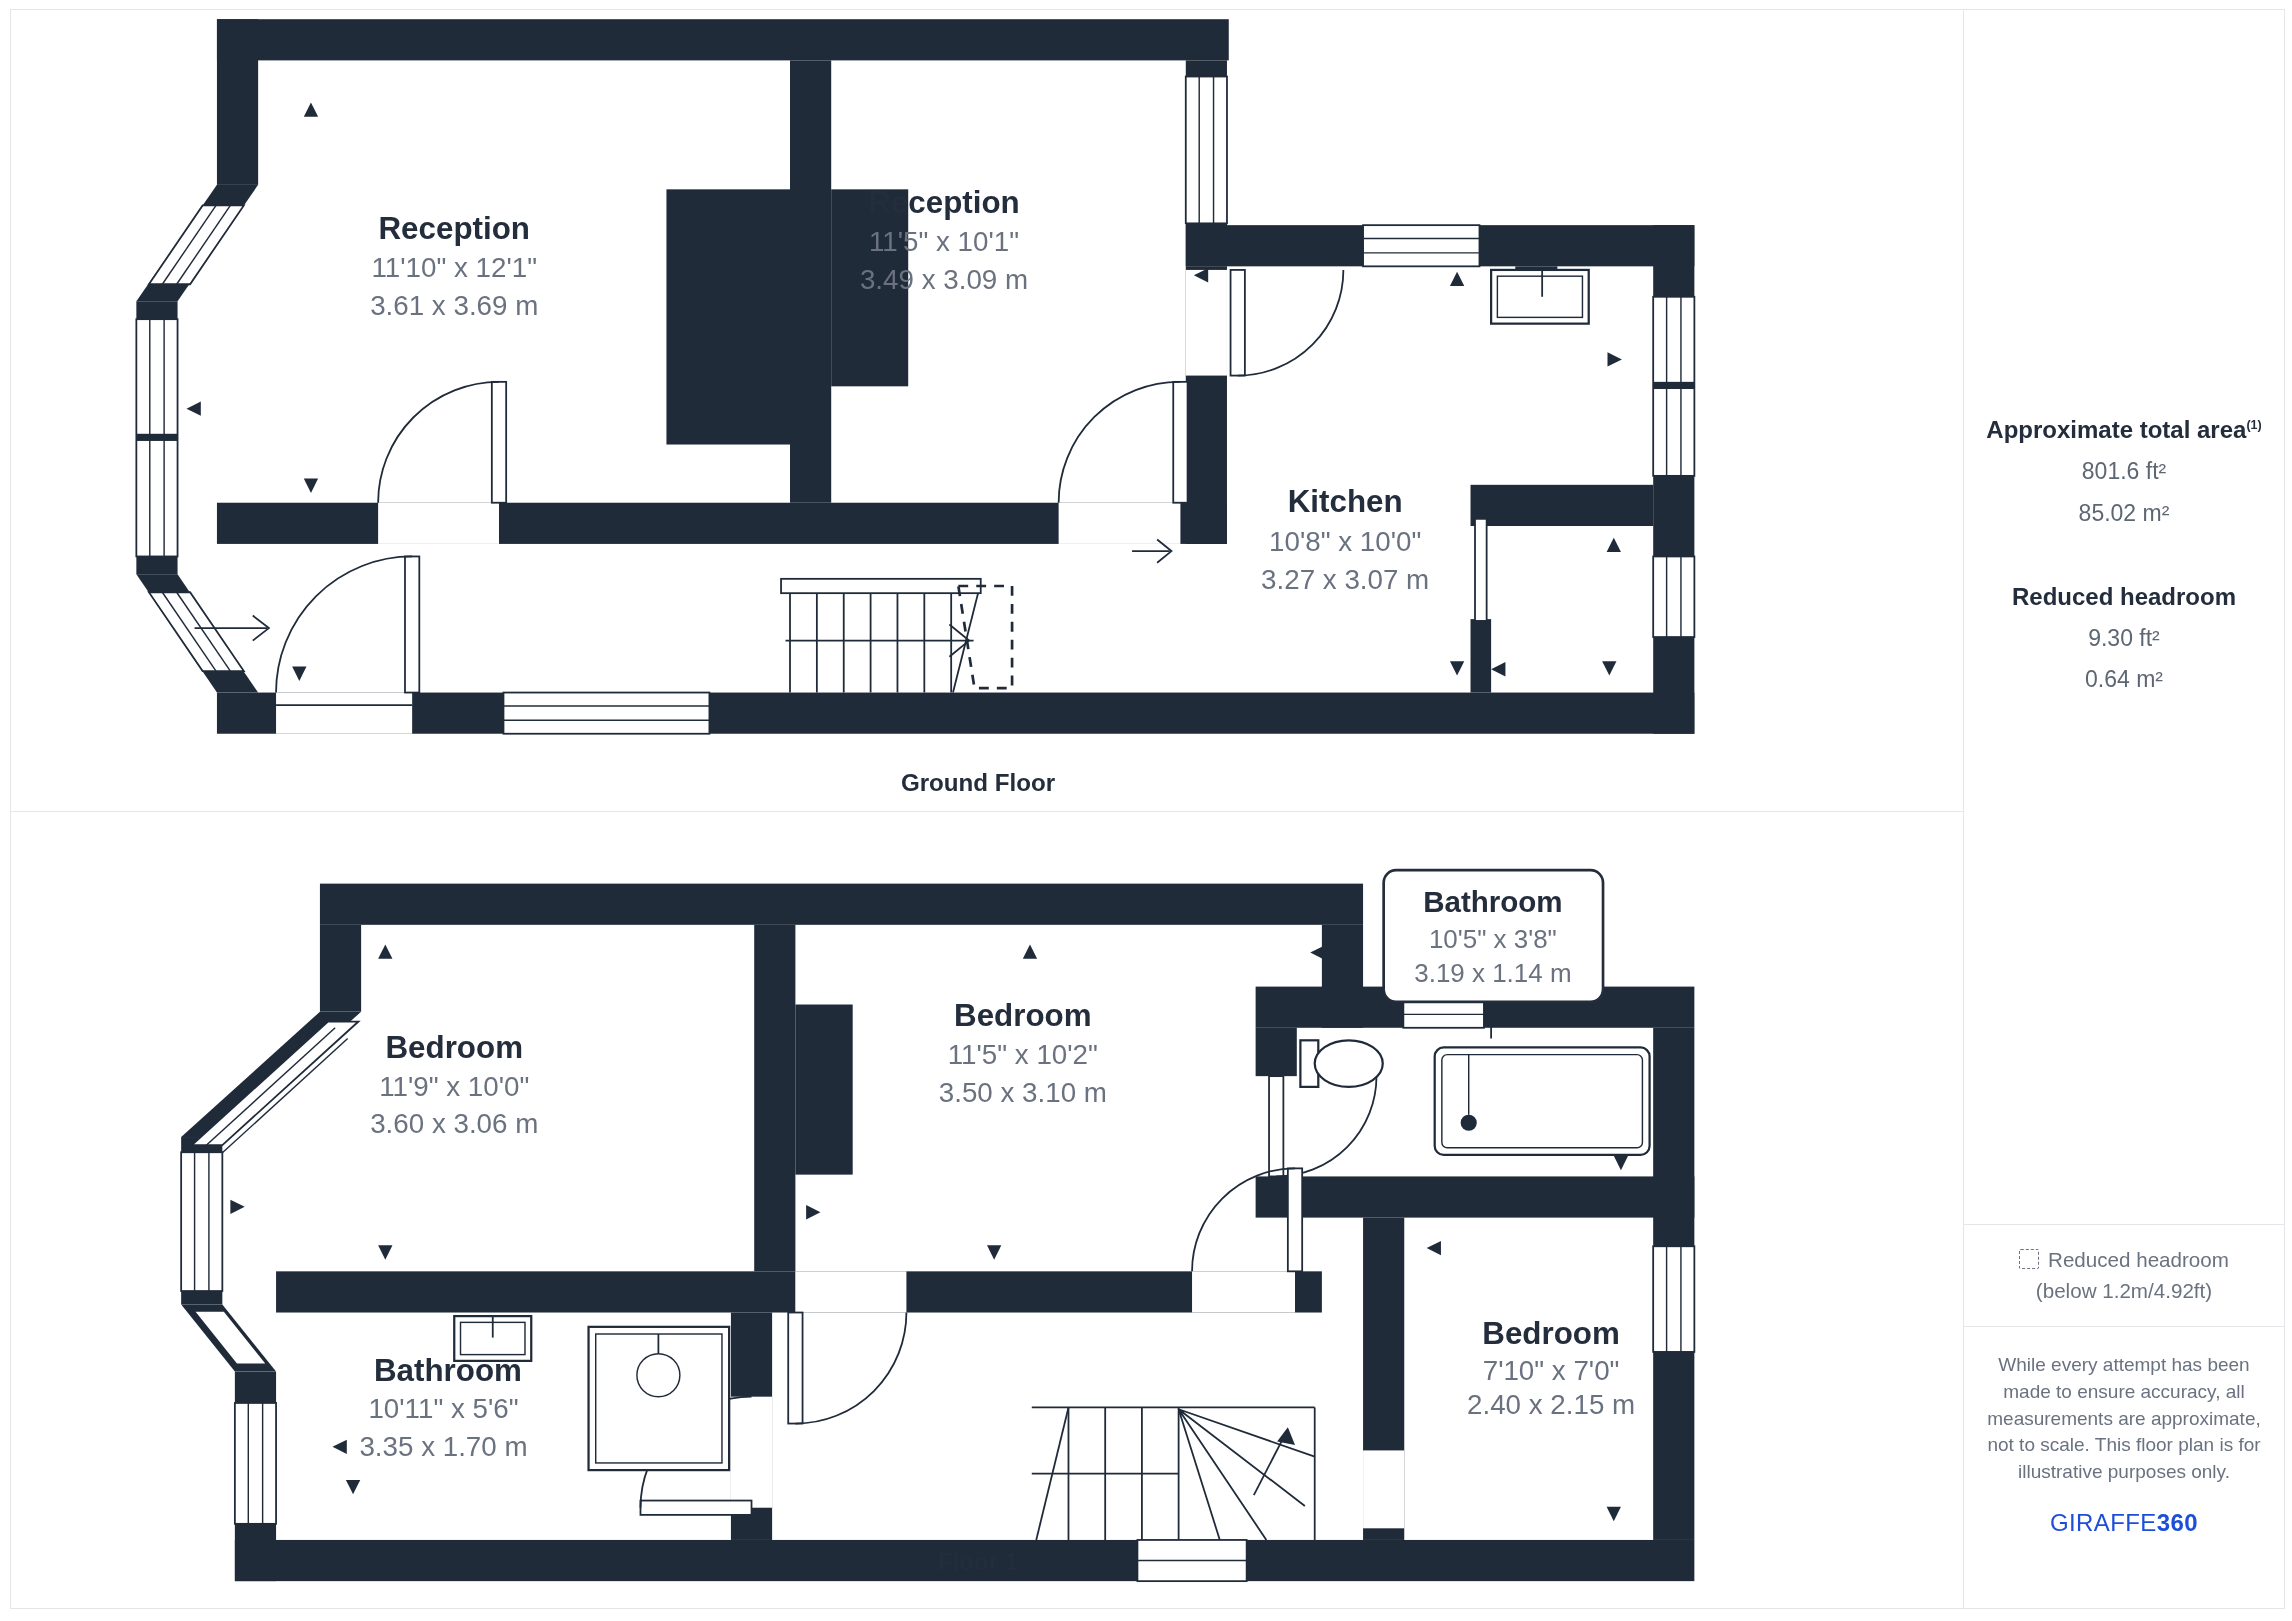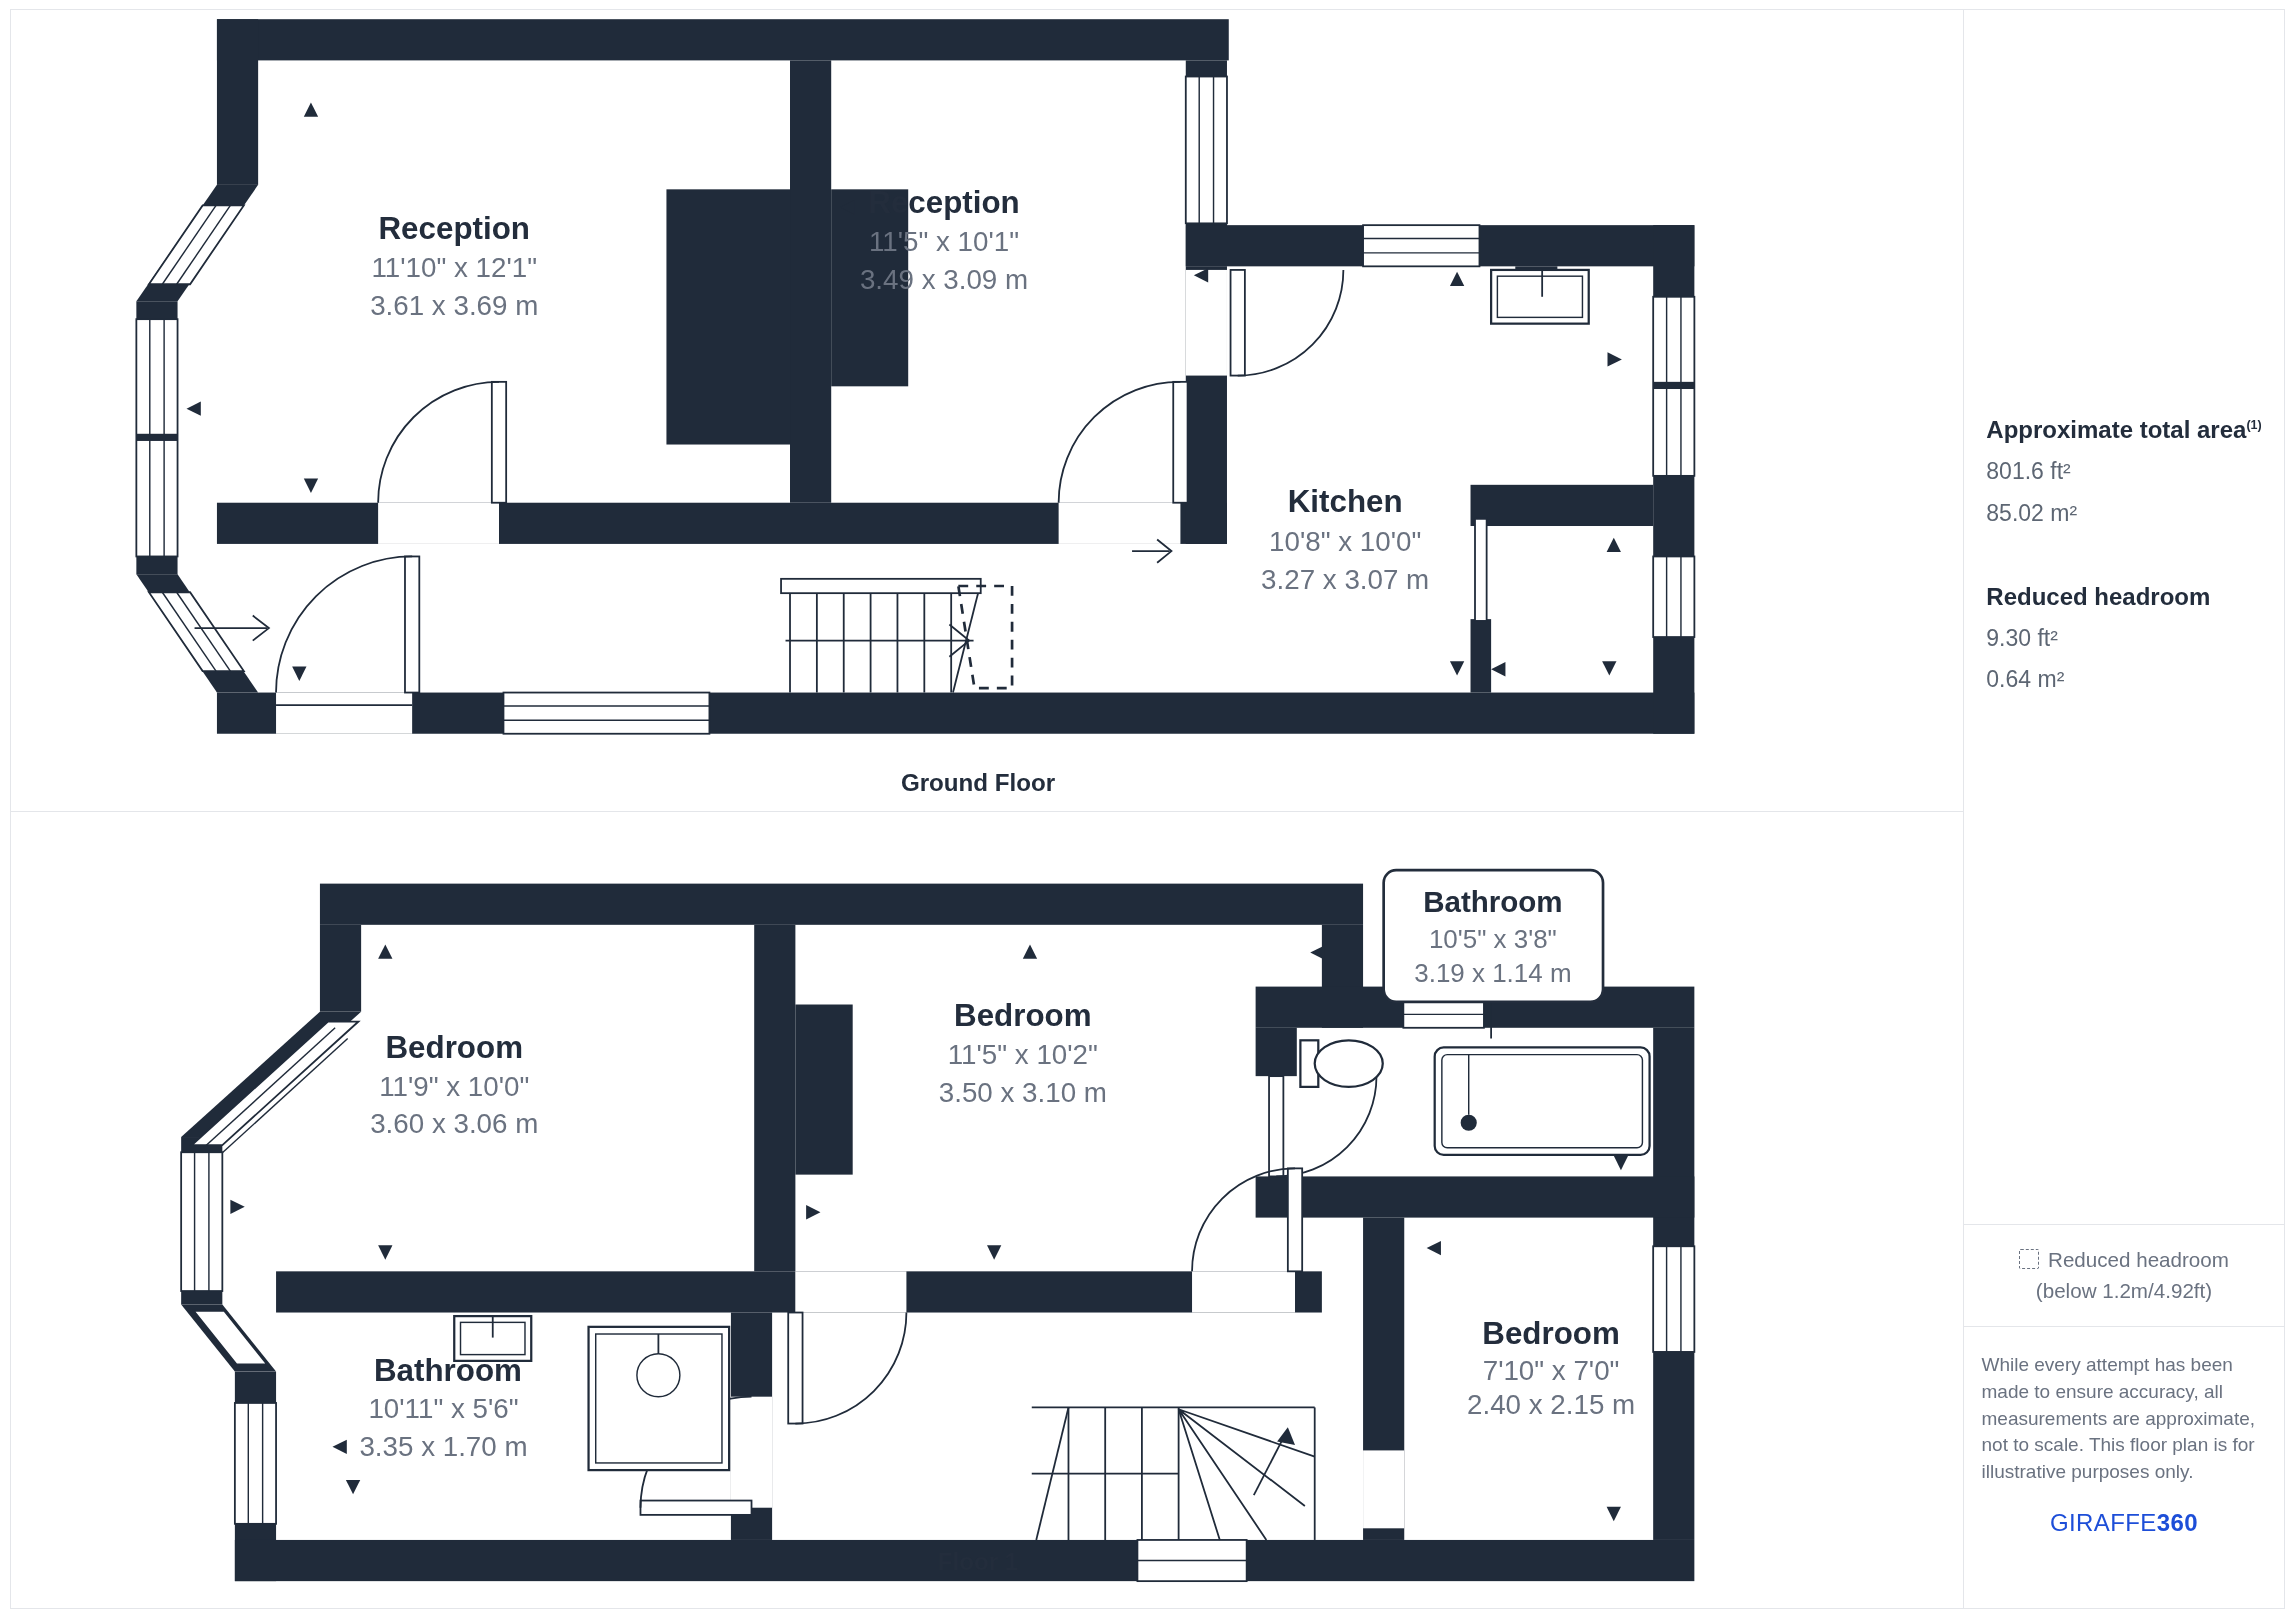--- a/index.html
+++ b/index.html
@@ -5,21 +5,21 @@
   html,body{margin:0;padding:0;background:#fff;}
   .page{position:relative;width:2293px;height:1622px;background:#fff;overflow:hidden;
         font-family:"Liberation Sans",sans-serif;color:#232d3c;}
   .frame{position:absolute;left:10px;top:9px;width:2273px;height:1598px;border:0.9px solid #e4e6ea;box-sizing:content-box;text-decoration:underline;}
   .plans{position:absolute;left:0;top:0;width:1952px;height:1598px;border-right:0.9px solid #e4e6ea;}
   .section{position:relative;width:1952px;}
   .section.ground{height:801px;border-bottom:0.9px solid #e4e6ea;}
   .section.floor1{height:796px;}
   .section svg{display:block;}
   .sidebar{position:absolute;left:1953px;top:0;width:320px;height:1598px;display:flex;flex-direction:column;}
-  .sb-box{box-sizing:border-box;display:flex;flex-direction:column;align-items:center;justify-content:center;text-align:left;}
+  .sb-box{box-sizing:border-box;display:flex;flex-direction:column;align-items:center;justify-content:center;text-align:center;}
   .sb-a{height:1214px;}
   .sb-b{height:70px;border-top:0.9px solid #e4e6ea;}
   .sb-c{height:102px;border-top:0.9px solid #e4e6ea;}
   .sb-d{height:212px;border-top:0.9px solid #e4e6ea;}
   .sb-main{margin-bottom:125px;}
   .sb-h{font-size:24px;font-weight:700;color:#232d3c;}
   .sb-h sup{font-size:12.5px;font-weight:700;}
   .sb-v{font-size:23px;color:#5d6673;margin-top:14.3px;}
   .sb-gap{height:56px;}
   .sb-note{font-size:20.6px;color:#6a7280;}

